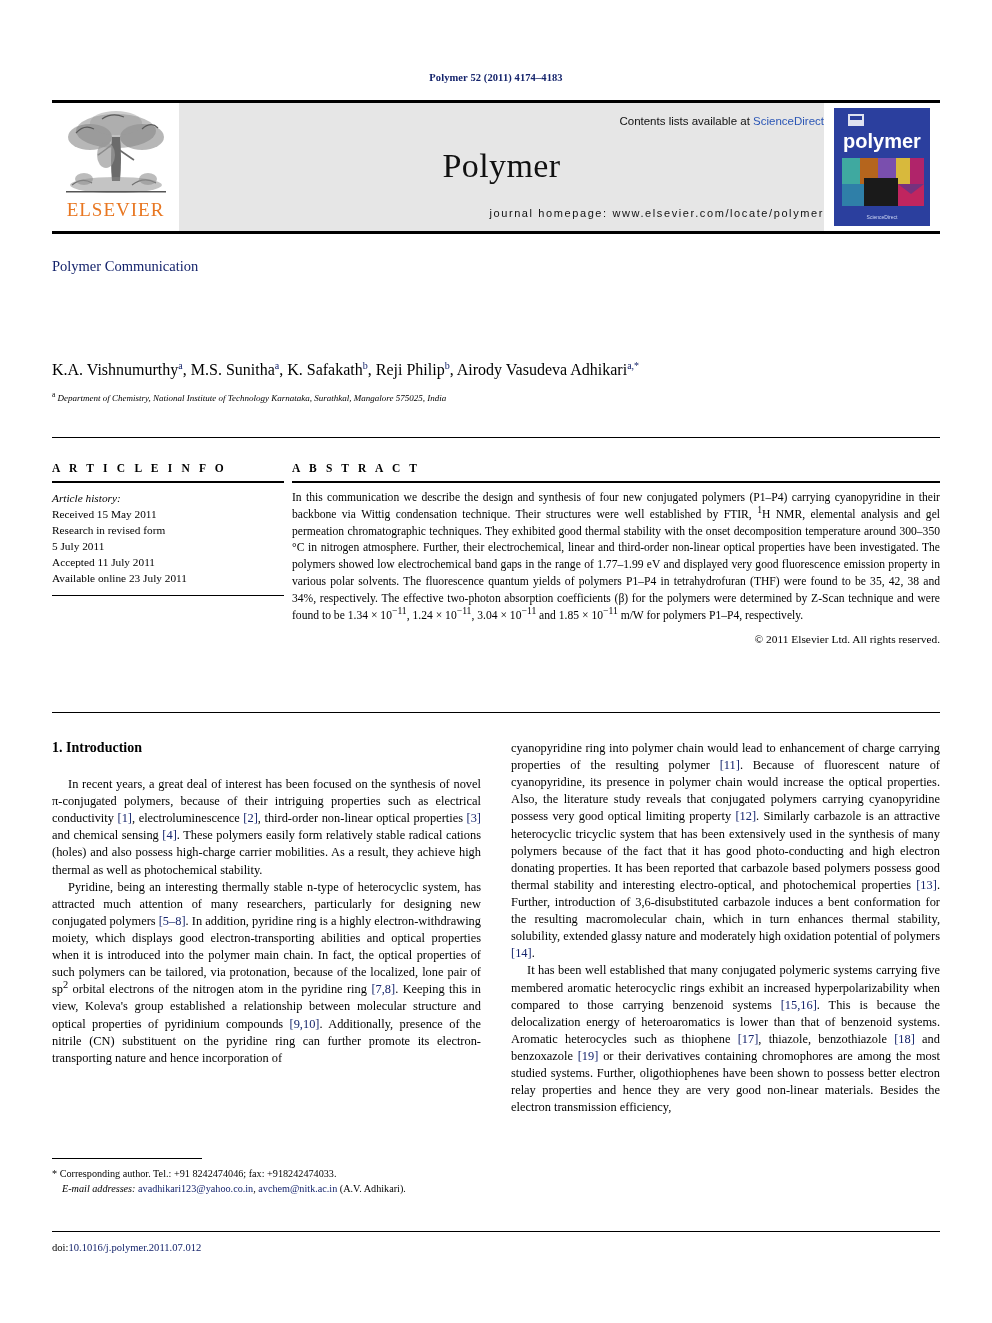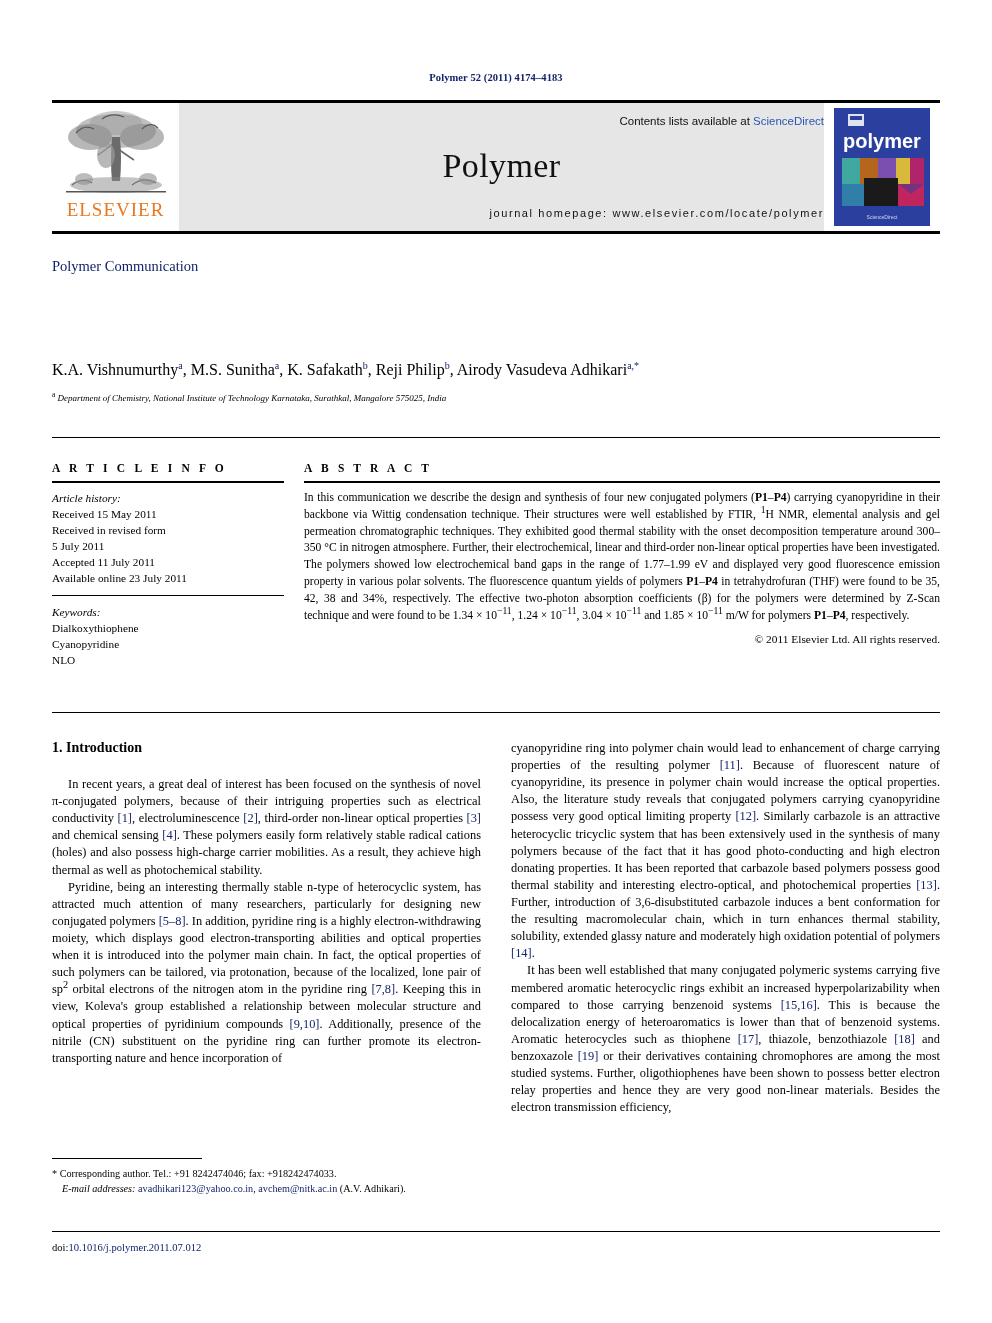--- a/index.html
+++ b/index.html
@@ -161,21 +161,21 @@
     border-top: 1px solid #000;
   }
 
   
   .infoblock {
     position: absolute;
     left: 52px;
     top: 462px;
     width: 888px;
     display: flex;
-    gap: 20px;
+    gap: 8px;
   }
   .col-info { width: 232px; flex: 0 0 232px; }
   .col-abs  { flex: 1 1 auto; }
   .secheading {
     font-family: "Liberation Serif", serif;
     font-size: 11.5px;
     font-weight: bold;
     letter-spacing: 3.2px;
     color: #000;
   }
@@ -186,21 +186,21 @@
     font-size: 11.3px;
     line-height: 1.42;
     color: #000;
   }
   .abstract-text {
     font-size: 11.6px;
     line-height: 1.45;
     text-align: justify;
     color: #000;
   }
-  .abstract-text b { font-weight: bold; }
+  .abstract-text b { font-weight: normal; }
   .copyright-line {
     margin-top: 9px;
     text-align: right;
     font-size: 11.4px;
   }
   .rule-under-abstract {
     position: absolute;
     left: 52px;
     top: 712px;
     width: 888px;
@@ -352,32 +352,26 @@
   <div class="rule-under-authors"></div>
 
   <div class="infoblock">
 
     <div class="col-info">
       <div class="secheading">A R T I C L E  I N F O</div>
       <div class="hr-thick"></div>
       <div class="info-text">
         <div class="ital">Article history:</div>
         <div>Received 15 May 2011</div>
-        <div>Received in revised form</div>
+        <div>Research in revised form</div>
         <div>5 July 2011</div>
         <div>Accepted 11 July 2011</div>
         <div>Available online 23 July 2011</div>
       </div>
       <div class="hr-thin"></div>
-      <div class="info-text">
-        <div class="ital">Keywords:</div>
-        <div>Dialkoxythiophene</div>
-        <div>Cyanopyridine</div>
-        <div>NLO</div>
-      </div>
     </div>
 
     <div class="col-abs">
       <div class="secheading">A B S T R A C T</div>
       <div class="hr-thick"></div>
       <div class="abstract-text">In this communication we describe the design and synthesis of four new conjugated polymers (<b>P1</b>–<b>P4</b>) carrying cyanopyridine in their backbone via Wittig condensation technique. Their structures were well established by FTIR, <sup>1</sup>H NMR, elemental analysis and gel permeation chromatographic techniques. They exhibited good thermal stability with the onset decomposition temperature around 300–350 °C in nitrogen atmosphere. Further, their electrochemical, linear and third-order non-linear optical properties have been investigated. The polymers showed low electrochemical band gaps in the range of 1.77–1.99 eV and displayed very good fluorescence emission property in various polar solvents. The fluorescence quantum yields of polymers <b>P1</b>–<b>P4</b> in tetrahydrofuran (THF) were found to be 35, 42, 38 and 34%, respectively. The effective two-photon absorption coefficients (β) for the polymers were determined by Z-Scan technique and were found to be 1.34 × 10<sup>−11</sup>, 1.24 × 10<sup>−11</sup>, 3.04 × 10<sup>−11</sup> and 1.85 × 10<sup>−11</sup> m/W for polymers <b>P1</b>–<b>P4</b>, respectively.</div>
       <div class="copyright-line">© 2011 Elsevier Ltd. All rights reserved.</div>
     </div>
   </div>
 

